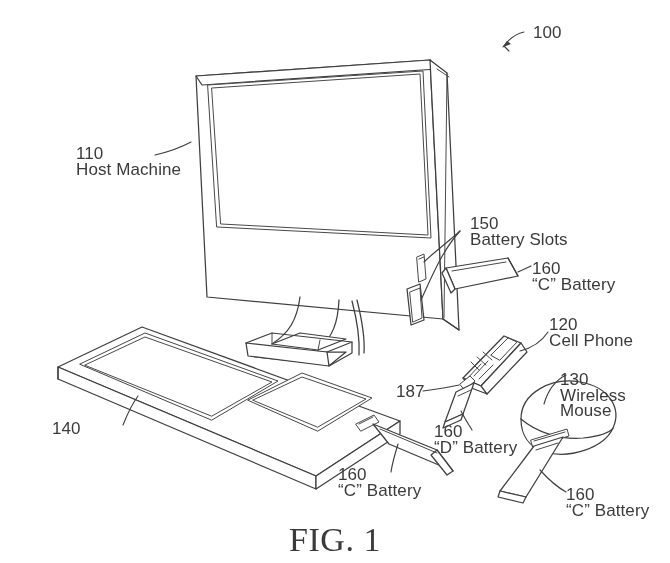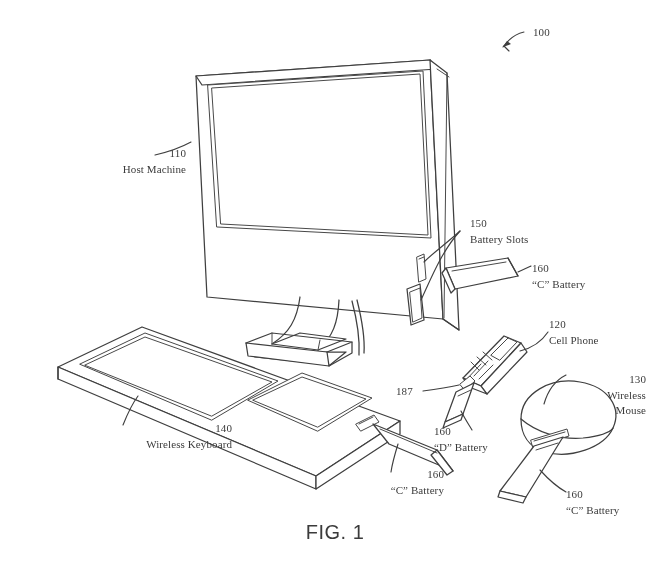--- a/index.html
+++ b/index.html
@@ -63,44 +63,44 @@
     stroke-width: 1.15;
     stroke-linecap: round;
   }
   .arrowhead {
     fill: #3f3f3f;
     stroke: none;
   }
   
   .callout {
     position: absolute;
-    font-family: Liberation Serif, serif;
-    font-size: 11px;
+    font-family: Liberation Sans, sans-serif;
+    font-size: 17px;
     line-height: 15.5px;
     color: #3b3b3b;
     white-space: nowrap;
     letter-spacing: 0.1px;
   }
   .callout .num {
     display: block;
   }
   .callout .nm {
     display: block;
   }
   .callout.center {
-    text-align: right;
+    text-align: left;
   }
   #fig-caption {
     position: absolute;
     left: 0;
     right: 0;
     top: 521px;
     text-align: center;
-    font-family: Liberation Sans, sans-serif;
-    font-size: 20px;
+    font-family: Liberation Serif, serif;
+    font-size: 34px;
     letter-spacing: 0.5px;
     color: #3b3b3b;
   }
 </style>
 </head>
 <body>
 
 <div id="figure-root">
 
   <svg id="figure-svg" viewBox="0 0 670 563" xmlns="http://www.w3.org/2000/svg">
@@ -302,21 +302,20 @@
     <span class="nm">Mouse</span>
   </div>
 
   <div class="callout" style="left:566px; top:487px;">
     <span class="num">160</span>
     <span class="nm">“C” Battery</span>
   </div>
 
   <div class="callout center" style="left:52px; top:421px; width:180px;">
     <span class="num">140</span>
-    <span class="nm">Wireless Keyboard</span>
   </div>
 
   <div class="callout center" style="left:338px; top:467px; width:106px;">
     <span class="num">160</span>
     <span class="nm">“C” Battery</span>
   </div>
 
   <div class="callout" style="left:533px; top:25px;">
     <span class="num">100</span>
   </div>

